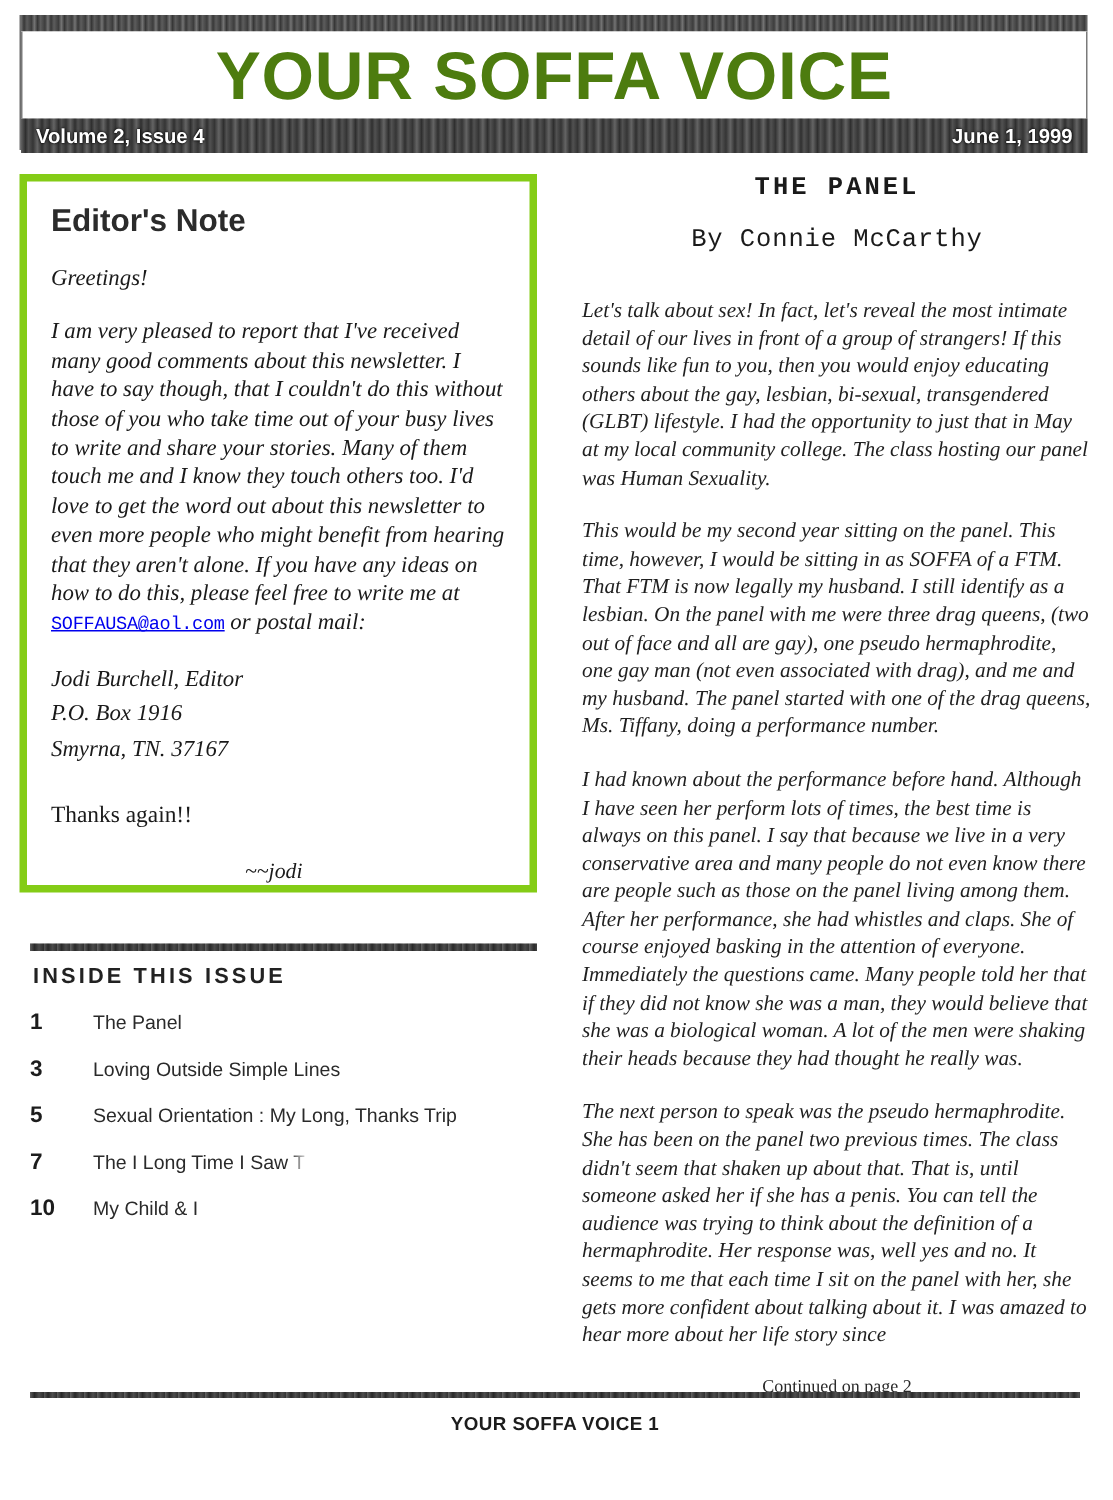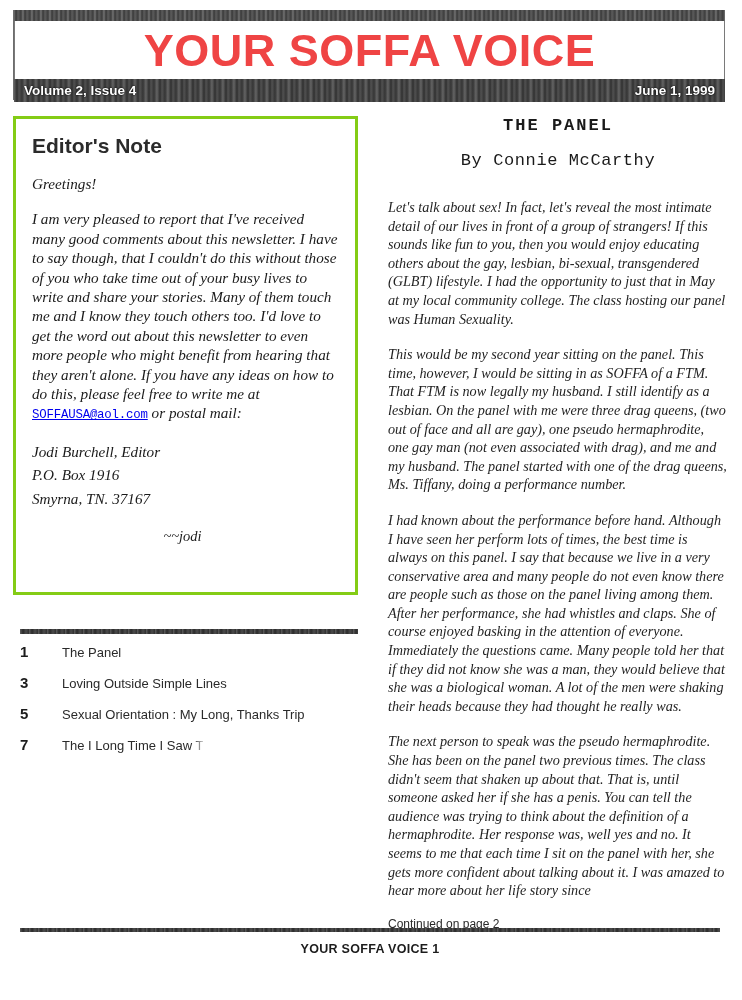--- a/index.html
+++ b/index.html
@@ -60,21 +60,21 @@
     display: flex;
     align-items: center;
     justify-content: center;
     box-sizing: border-box;
   }
   .masthead-title {
     font-family: "Liberation Sans", sans-serif;
     font-weight: bold;
     font-size: 45px;
     letter-spacing: 0.5px;
-    color: #ef4444;
+    color: #4d7c0f;
     white-space: nowrap;
     line-height: 1;
   }
   .masthead-infobar {
     height: 23px;
     background: #444444;
     background-image:
       repeating-linear-gradient(90deg,
         rgba(255,255,255,0.16) 0px,
         rgba(0,0,0,0.30) 3px,
@@ -99,21 +99,21 @@
 
   
   .left-col {
     position: absolute;
     left: 13px;
     top: 116px;
     width: 345px;
   }
 
   .editor-box {
-    border: 3px solid #84cc16;
+    border: 5px solid #84cc16;
     box-sizing: border-box;
     width: 345px;
     height: 479px;
     padding: 14px 16px 0 16px;
     background: #ffffff;
   }
   .editor-title {
     font-family: "Liberation Sans", sans-serif;
     font-weight: bold;
     font-size: 21px;
@@ -234,24 +234,24 @@
   .art-p {
     font-family: "Liberation Serif", serif;
     font-style: italic;
     font-size: 14.2px;
     line-height: 18.6px;
     color: #1f1f1f;
     margin: 0 0 17px 0;
     text-align: left;
   }
   .continued {
-    font-family: Liberation Sans, sans-serif;
+    font-family: Liberation Serif, serif;
     font-size: 12px;
     color: #2a2a2a;
-    text-align: left;
+    text-align: center;
     margin: 8px 0 0 0;
   }
 
   
   .footer {
     position: absolute;
     left: 20px;
     top: 928px;
     width: 700px;
   }
@@ -299,44 +299,50 @@
       <h2 class="editor-title">Editor's Note</h2>
 
       <p class="ed-text">Greetings!</p>
 
       <p class="ed-text"><span>I am very pleased to report that I've received many good comments about this newsletter.  I have to say though, that I couldn't do this without those of you who take time out of your busy lives to write and share your stories.  Many of them touch me and I know they touch others too.   I'd love to get the word out about this newsletter to even more people who might benefit from hearing that they aren't alone.  If you have any ideas on how to do this, please feel free to write me at </span><a class="ed-email" href="#">SOFFAUSA@aol.com</a><span> or postal mail:</span></p>
 
       <p class="ed-addr">Jodi Burchell, Editor</p>
       <p class="ed-addr">P.O. Box 1916</p>
       <p class="ed-addr">Smyrna, TN. 37167</p>
 
+      <p class="ed-thanks">Thanks again!!</p>
 
       <p class="ed-sign">~~jodi</p>
     </div>
   </div>
 
   <div class="toc">
     <div class="toc-rule"></div>
+    <div class="toc-title">INSIDE THIS ISSUE</div>
 
     <div class="toc-list">
       <div class="toc-row">
         <span class="toc-num">1</span>
         <span class="toc-label">The Panel</span>
       </div>
       <div class="toc-row">
         <span class="toc-num">3</span>
         <span class="toc-label">Loving Outside Simple Lines</span>
       </div>
       <div class="toc-row">
         <span class="toc-num">5</span>
         <span class="toc-label">Sexual Orientation : My Long, Thanks Trip</span>
       </div>
       <div class="toc-row">
         <span class="toc-num">7</span>
         <span class="toc-label faded">The I Long Time I Saw T</span>
+      </div>
+      <div class="toc-row">
+        <span class="toc-num">10</span>
+        <span class="toc-label">My Child &amp; I</span>
       </div>
     </div>
   </div>
 
   <div class="right-col">
     <h2 class="art-title">THE  PANEL</h2>
     <div class="art-byline">By Connie McCarthy</div>
 
     <p class="art-p">Let's talk about sex! In fact, let's reveal the most intimate detail of our lives in front of a group of strangers! If this sounds like fun to you, then you would enjoy educating others about the gay, lesbian, bi-sexual, transgendered (GLBT) lifestyle. I had the opportunity to just that in May at my local community college. The class hosting our panel was Human Sexuality.</p>
     <p class="art-p">This would be my second year sitting on the panel. This time, however, I would be sitting in as SOFFA of a FTM. That FTM is now legally my husband. I still identify as a lesbian. On the panel with me were three drag queens, (two out of face and all are gay), one pseudo hermaphrodite, one gay man (not even associated with drag), and me and my husband. The panel started with one of the drag queens, Ms. Tiffany, doing a performance number.</p>

